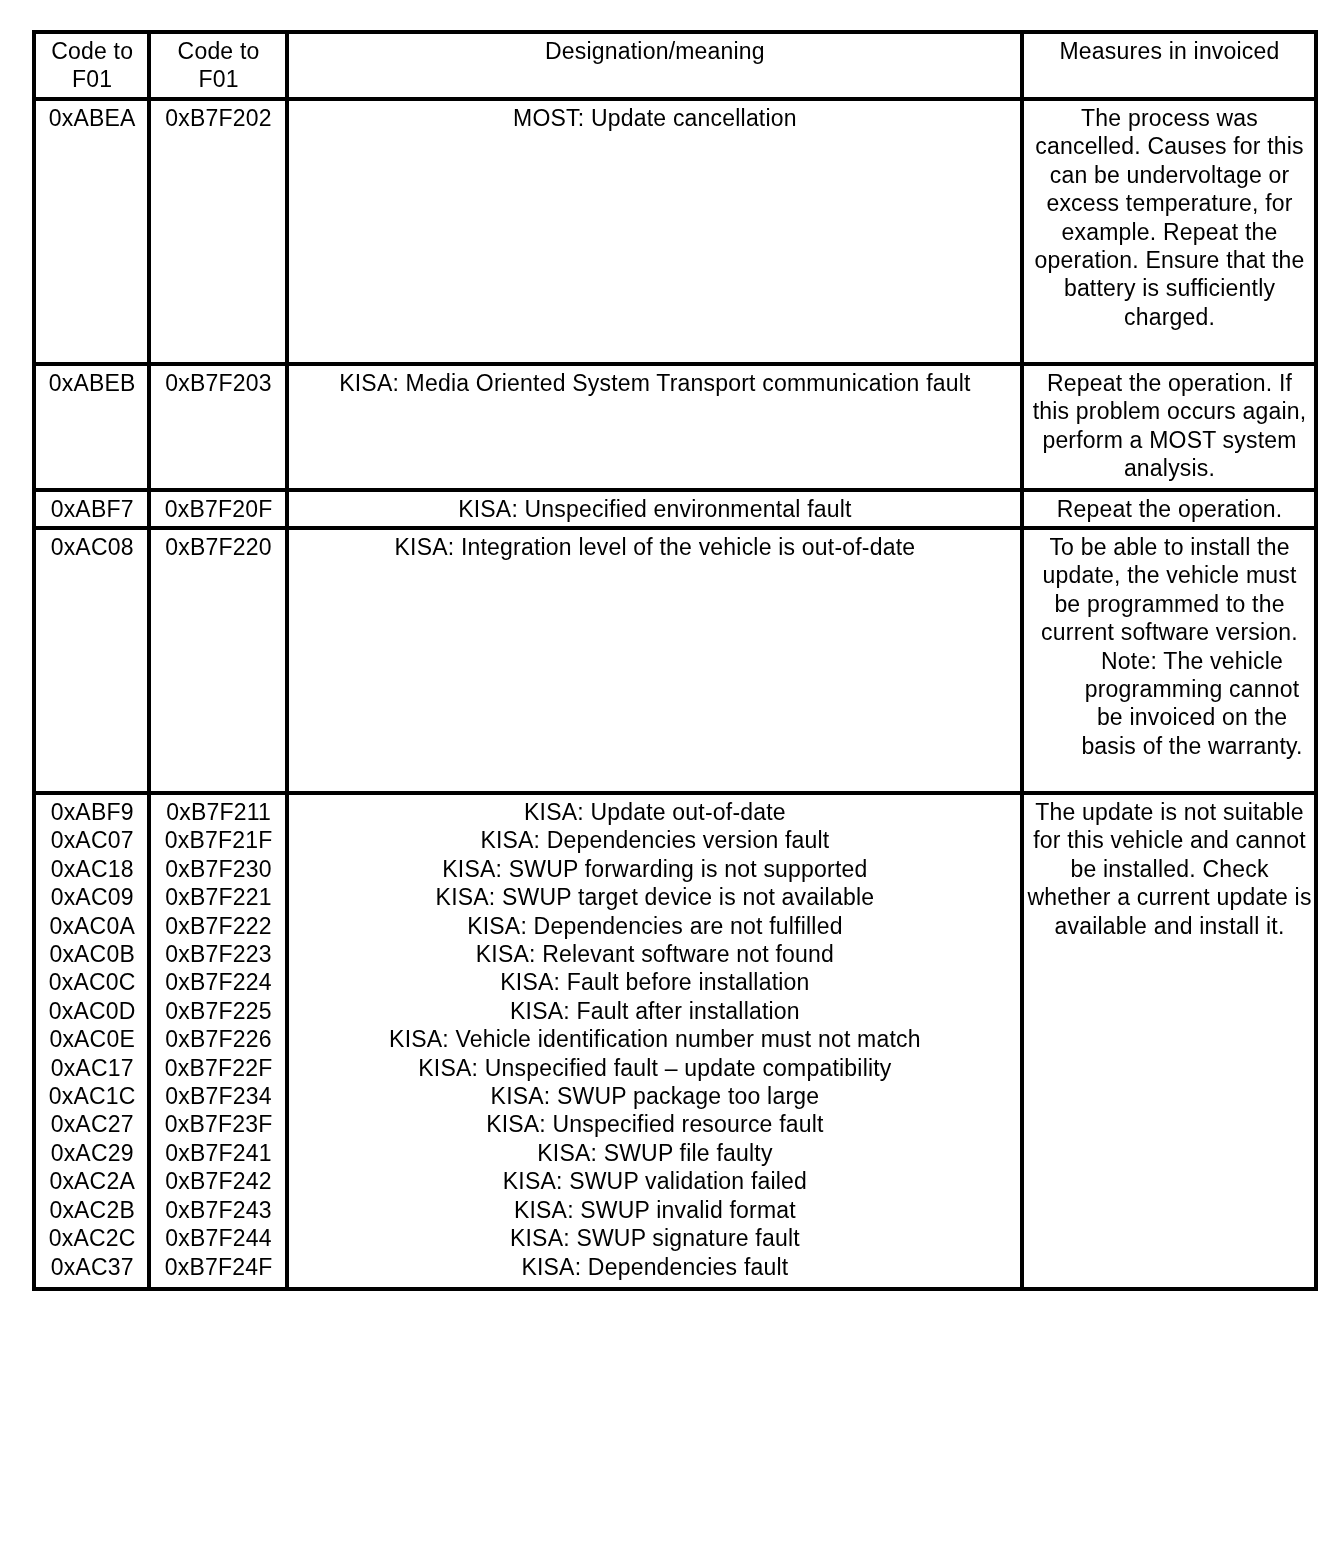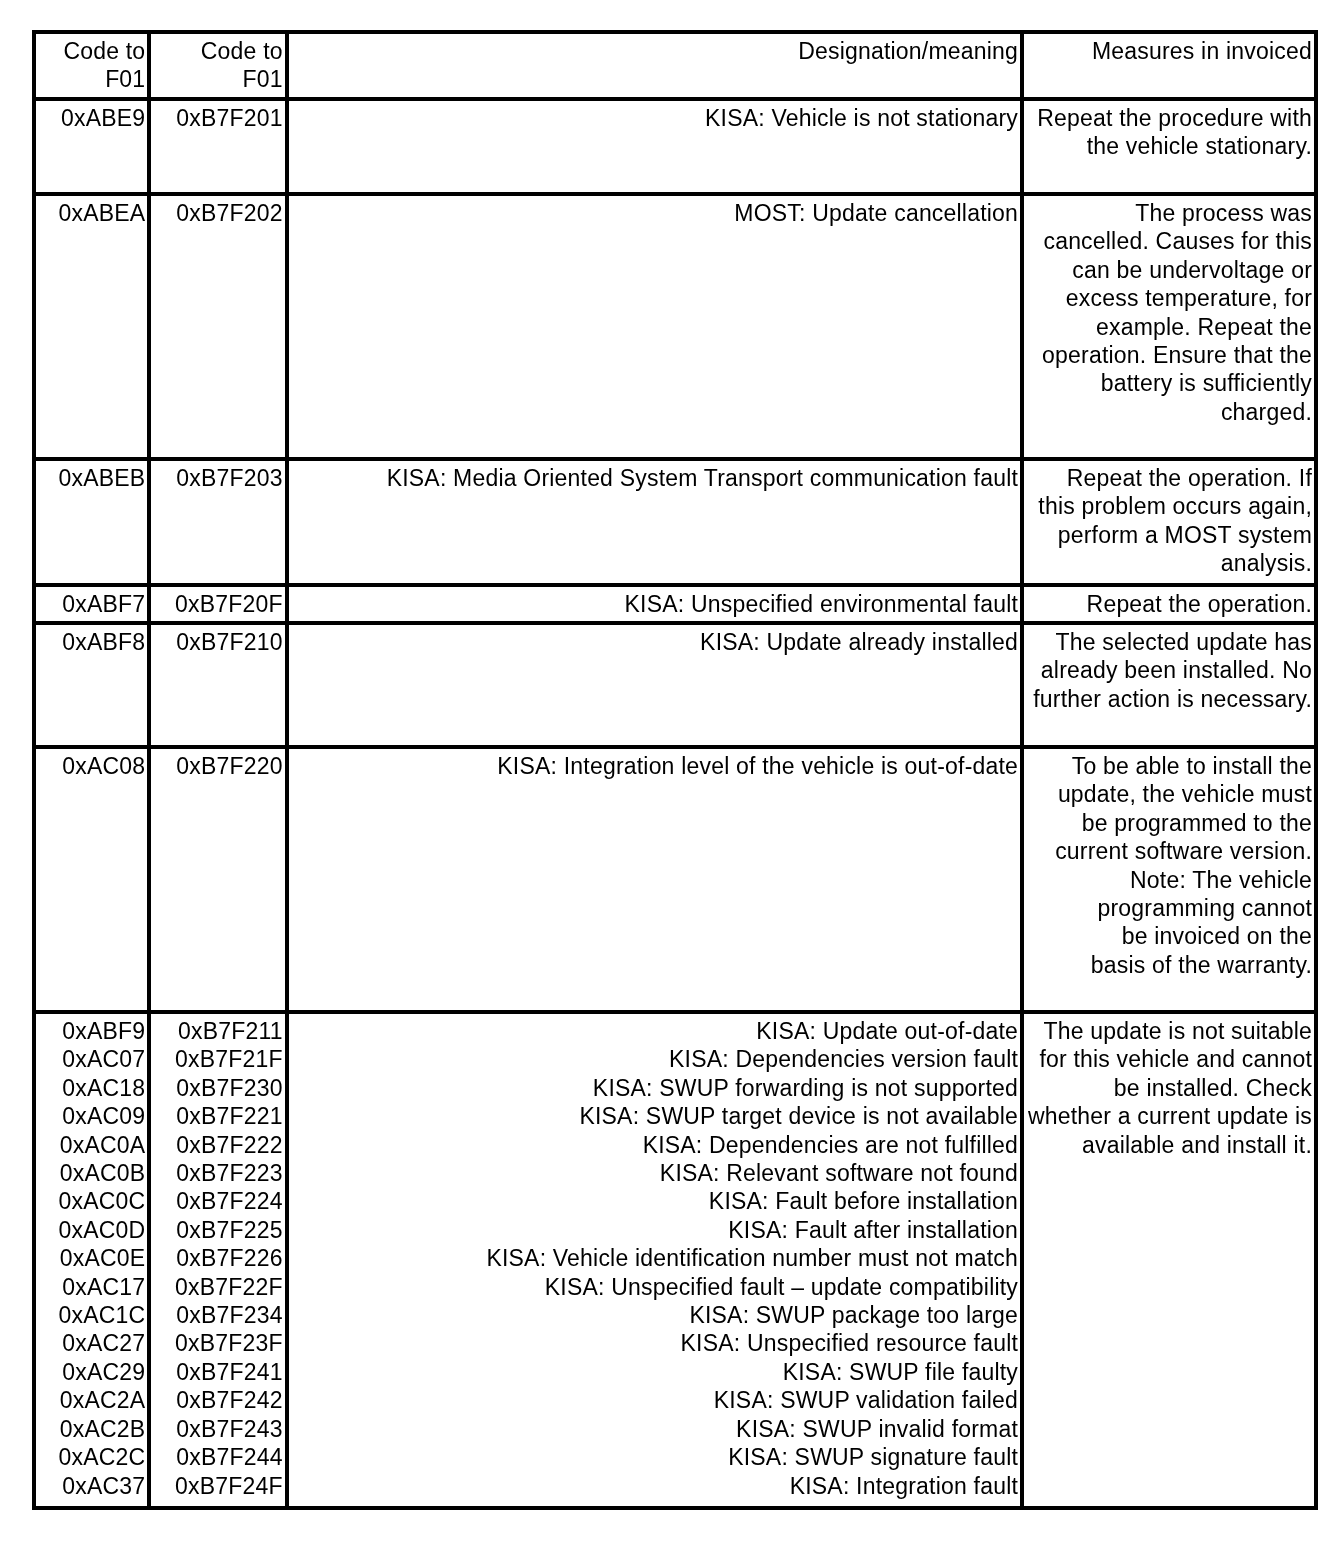--- a/index.html
+++ b/index.html
@@ -22,21 +22,21 @@
       border-collapse: collapse;
       border: 4px solid #000;
       table-layout: fixed;
       font-size: 23px;
       line-height: 28.4px;
       letter-spacing: 0.2px;
     }
     table.codes td, table.codes th {
       border: 4px solid #000;
       vertical-align: top;
-      text-align: right;
+      text-align: center;
       font-weight: normal;
       padding: 3px 2px 2px 3px;
     }
     col.c1 { width: 115px; }
     col.c2 { width: 137px; }
     col.c3 { width: 733px; }
     col.c4 { width: 293px; }
     .hdr td { height: 58px; }
     .r1 td { height: 86px; }
     .r2 td { height: 256px; }
@@ -60,32 +60,20 @@
   </colgroup>
   <tbody>
     <tr class="hdr">
       <td>Code to F01</td>
       <td>Code to F01</td>
       <td>Designation/meaning</td>
       <td>Measures in invoiced</td>
     </tr>
   </tbody>
   <tbody id="rows-body">
-      <tr class="r1">
-        <td>
-          <span class="line">0xABE9</span>
-        </td>
-        <td>
-          <span class="line">0xB7F201</span>
-        </td>
-        <td>
-          <span class="line">KISA: Vehicle is not stationary</span>
-        </td>
-        <td><span class="wrap">Repeat the procedure with the vehicle stationary.</span></td>
-      </tr>
       <tr class="r2">
         <td>
           <span class="line">0xABEA</span>
         </td>
         <td>
           <span class="line">0xB7F202</span>
         </td>
         <td>
           <span class="line">MOST: Update cancellation</span>
         </td>
@@ -107,32 +95,20 @@
         <td>
           <span class="line">0xABF7</span>
         </td>
         <td>
           <span class="line">0xB7F20F</span>
         </td>
         <td>
           <span class="line">KISA: Unspecified environmental fault</span>
         </td>
         <td><span class="wrap">Repeat the operation.</span></td>
-      </tr>
-      <tr class="r5">
-        <td>
-          <span class="line">0xABF8</span>
-        </td>
-        <td>
-          <span class="line">0xB7F210</span>
-        </td>
-        <td>
-          <span class="line">KISA: Update already installed</span>
-        </td>
-        <td><span class="wrap">The selected update has already been installed. No further action is necessary.</span></td>
       </tr>
       <tr class="r6">
         <td>
           <span class="line">0xAC08</span>
         </td>
         <td>
           <span class="line">0xB7F220</span>
         </td>
         <td>
           <span class="line">KISA: Integration level of the vehicle is out-of-date</span>
@@ -188,18 +164,18 @@
           <span class="line">KISA: Fault before installation</span>
           <span class="line">KISA: Fault after installation</span>
           <span class="line">KISA: Vehicle identification number must not match</span>
           <span class="line">KISA: Unspecified fault – update compatibility</span>
           <span class="line">KISA: SWUP package too large</span>
           <span class="line">KISA: Unspecified resource fault</span>
           <span class="line">KISA: SWUP file faulty</span>
           <span class="line">KISA: SWUP validation failed</span>
           <span class="line">KISA: SWUP invalid format</span>
           <span class="line">KISA: SWUP signature fault</span>
-          <span class="line">KISA: Integration fault</span>
+          <span class="line">KISA: Dependencies fault</span>
         </td>
         <td><span class="wrap">The update is not suitable for this vehicle and cannot be installed. Check whether a current update is available and install it.</span></td>
       </tr>
     </tbody>
 </table>
 
 </body></html>

